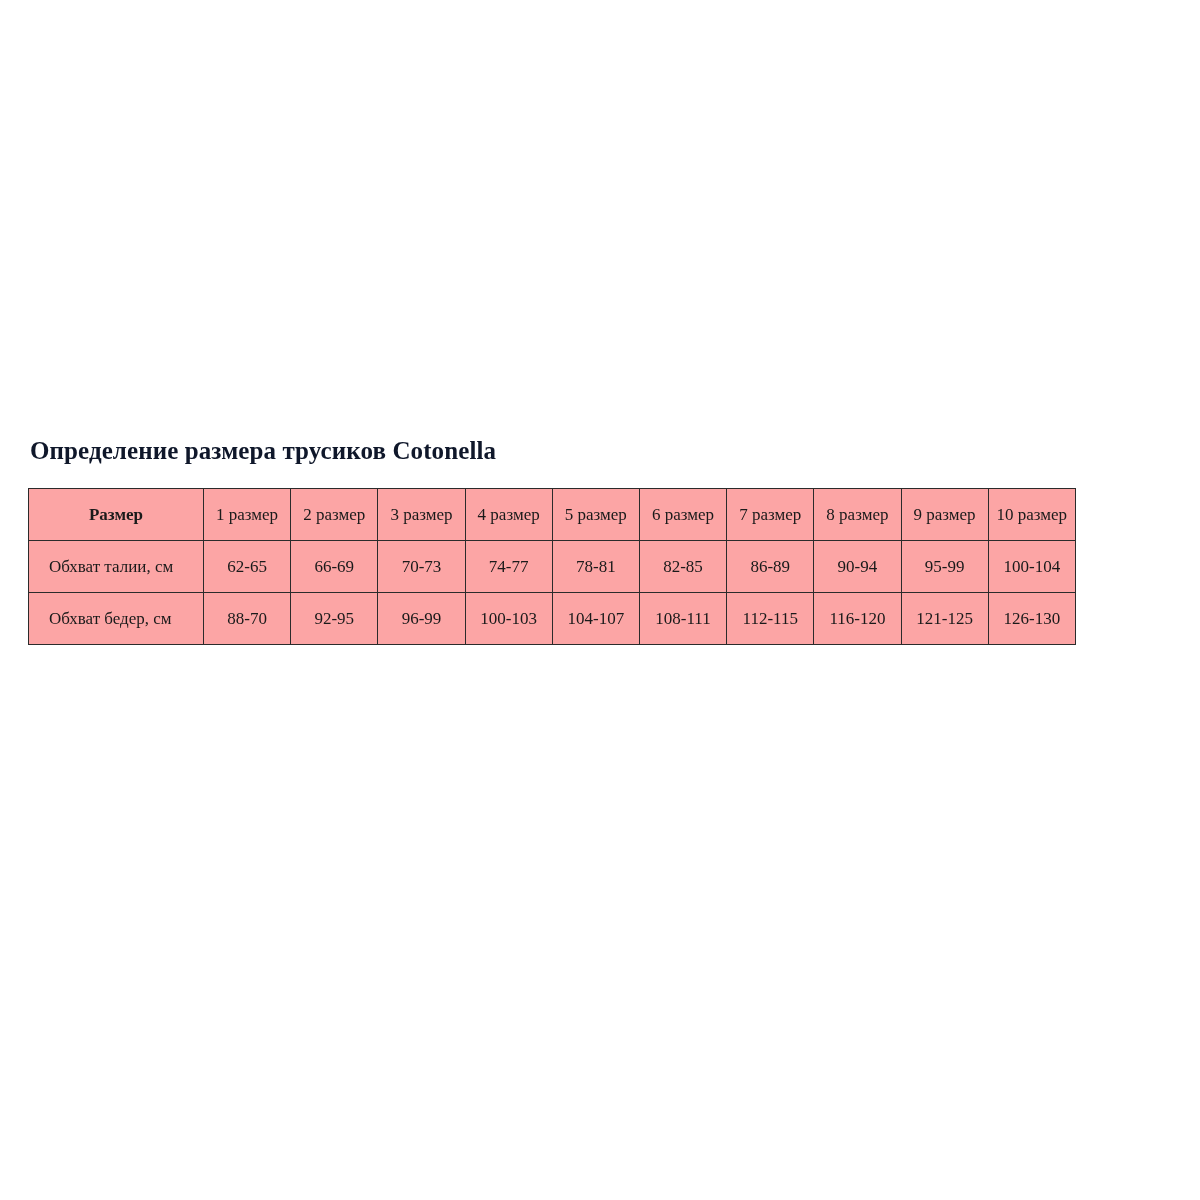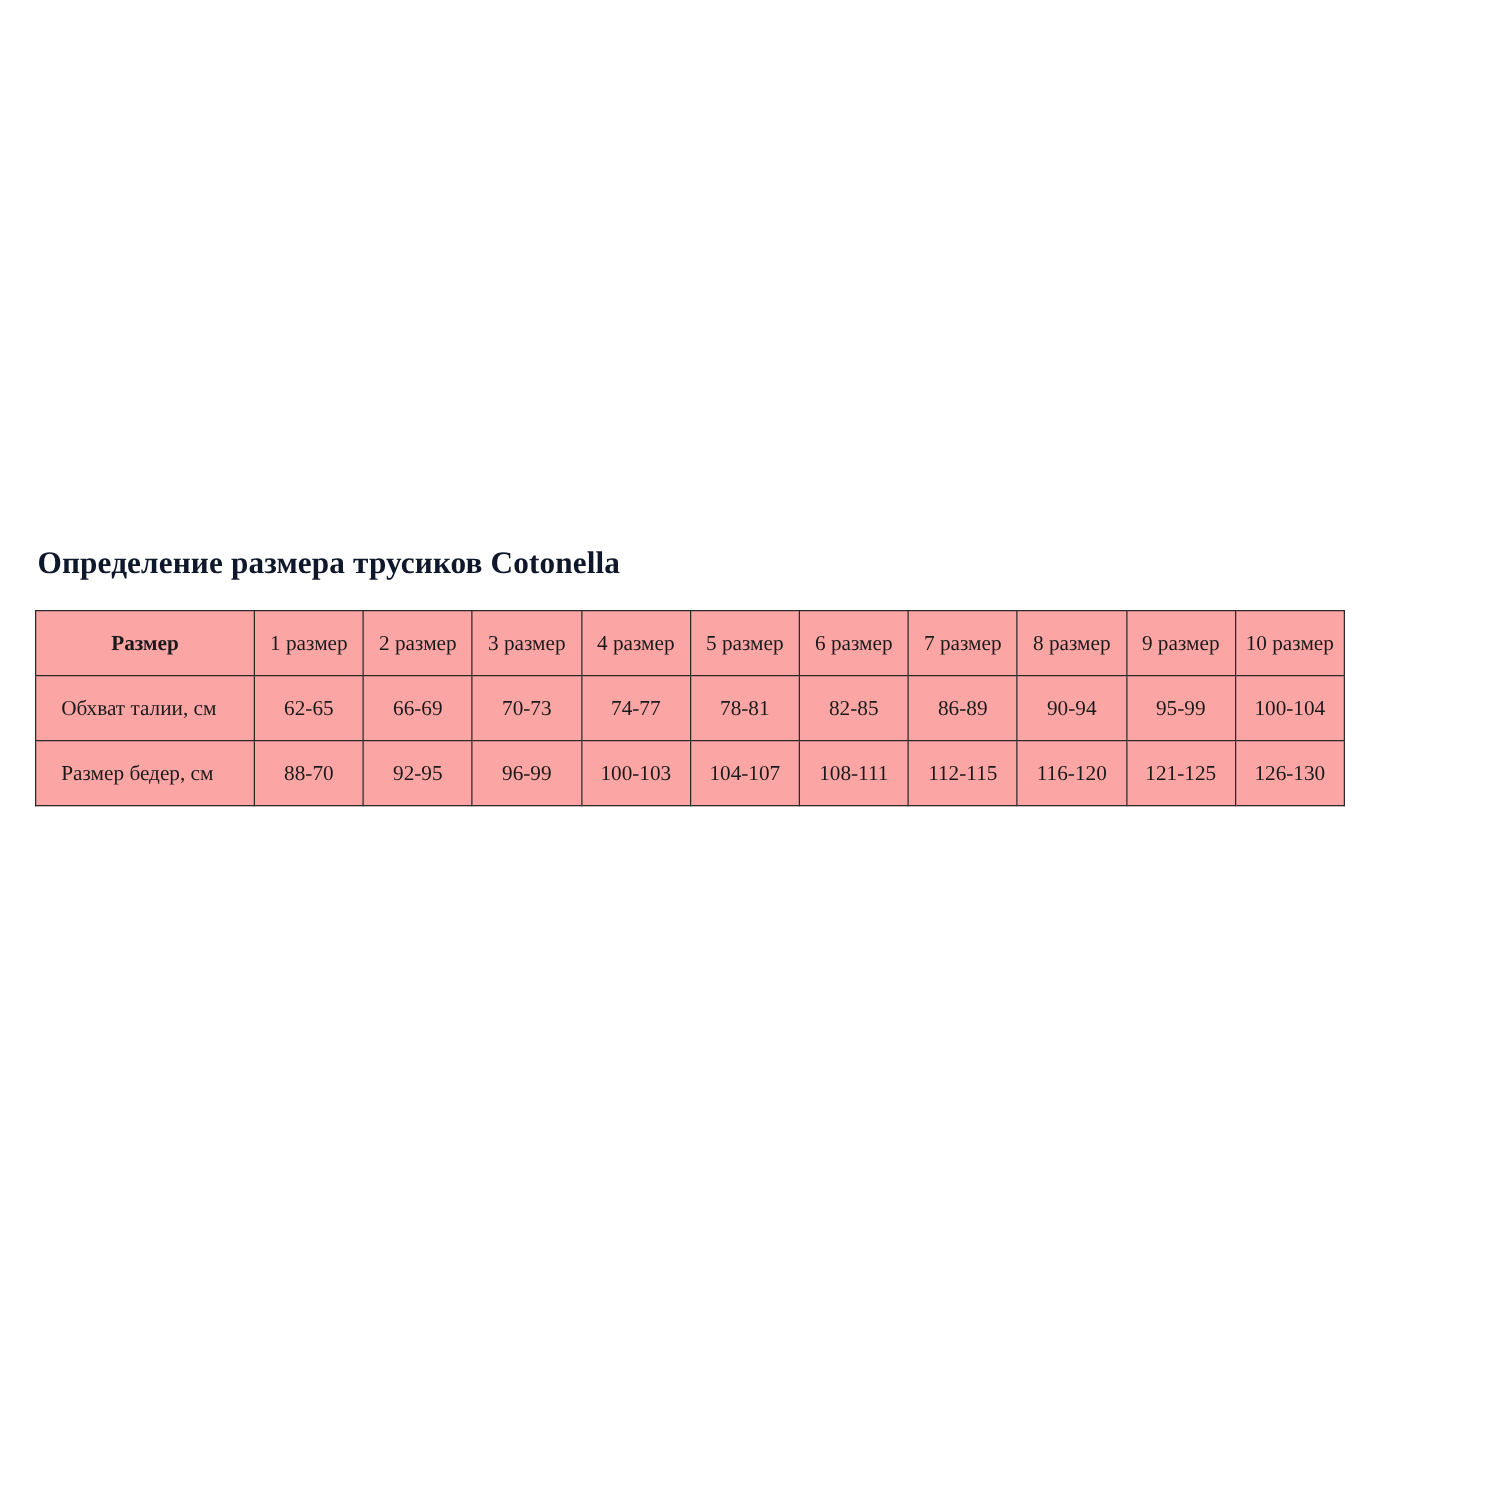--- a/index.html
+++ b/index.html
@@ -101,21 +101,21 @@
         <td>70-73</td>
         <td>74-77</td>
         <td>78-81</td>
         <td>82-85</td>
         <td>86-89</td>
         <td>90-94</td>
         <td>95-99</td>
         <td>100-104</td>
       </tr>
       <tr>
-        <td class="col-label row-head">Размер бедер, см</td>
+        <td class="col-label row-head">Обхват бедер, см</td>
         <td>88-70</td>
         <td>92-95</td>
         <td>96-99</td>
         <td>100-103</td>
         <td>104-107</td>
         <td>108-111</td>
         <td>112-115</td>
         <td>116-120</td>
         <td>121-125</td>
         <td>126-130</td>

